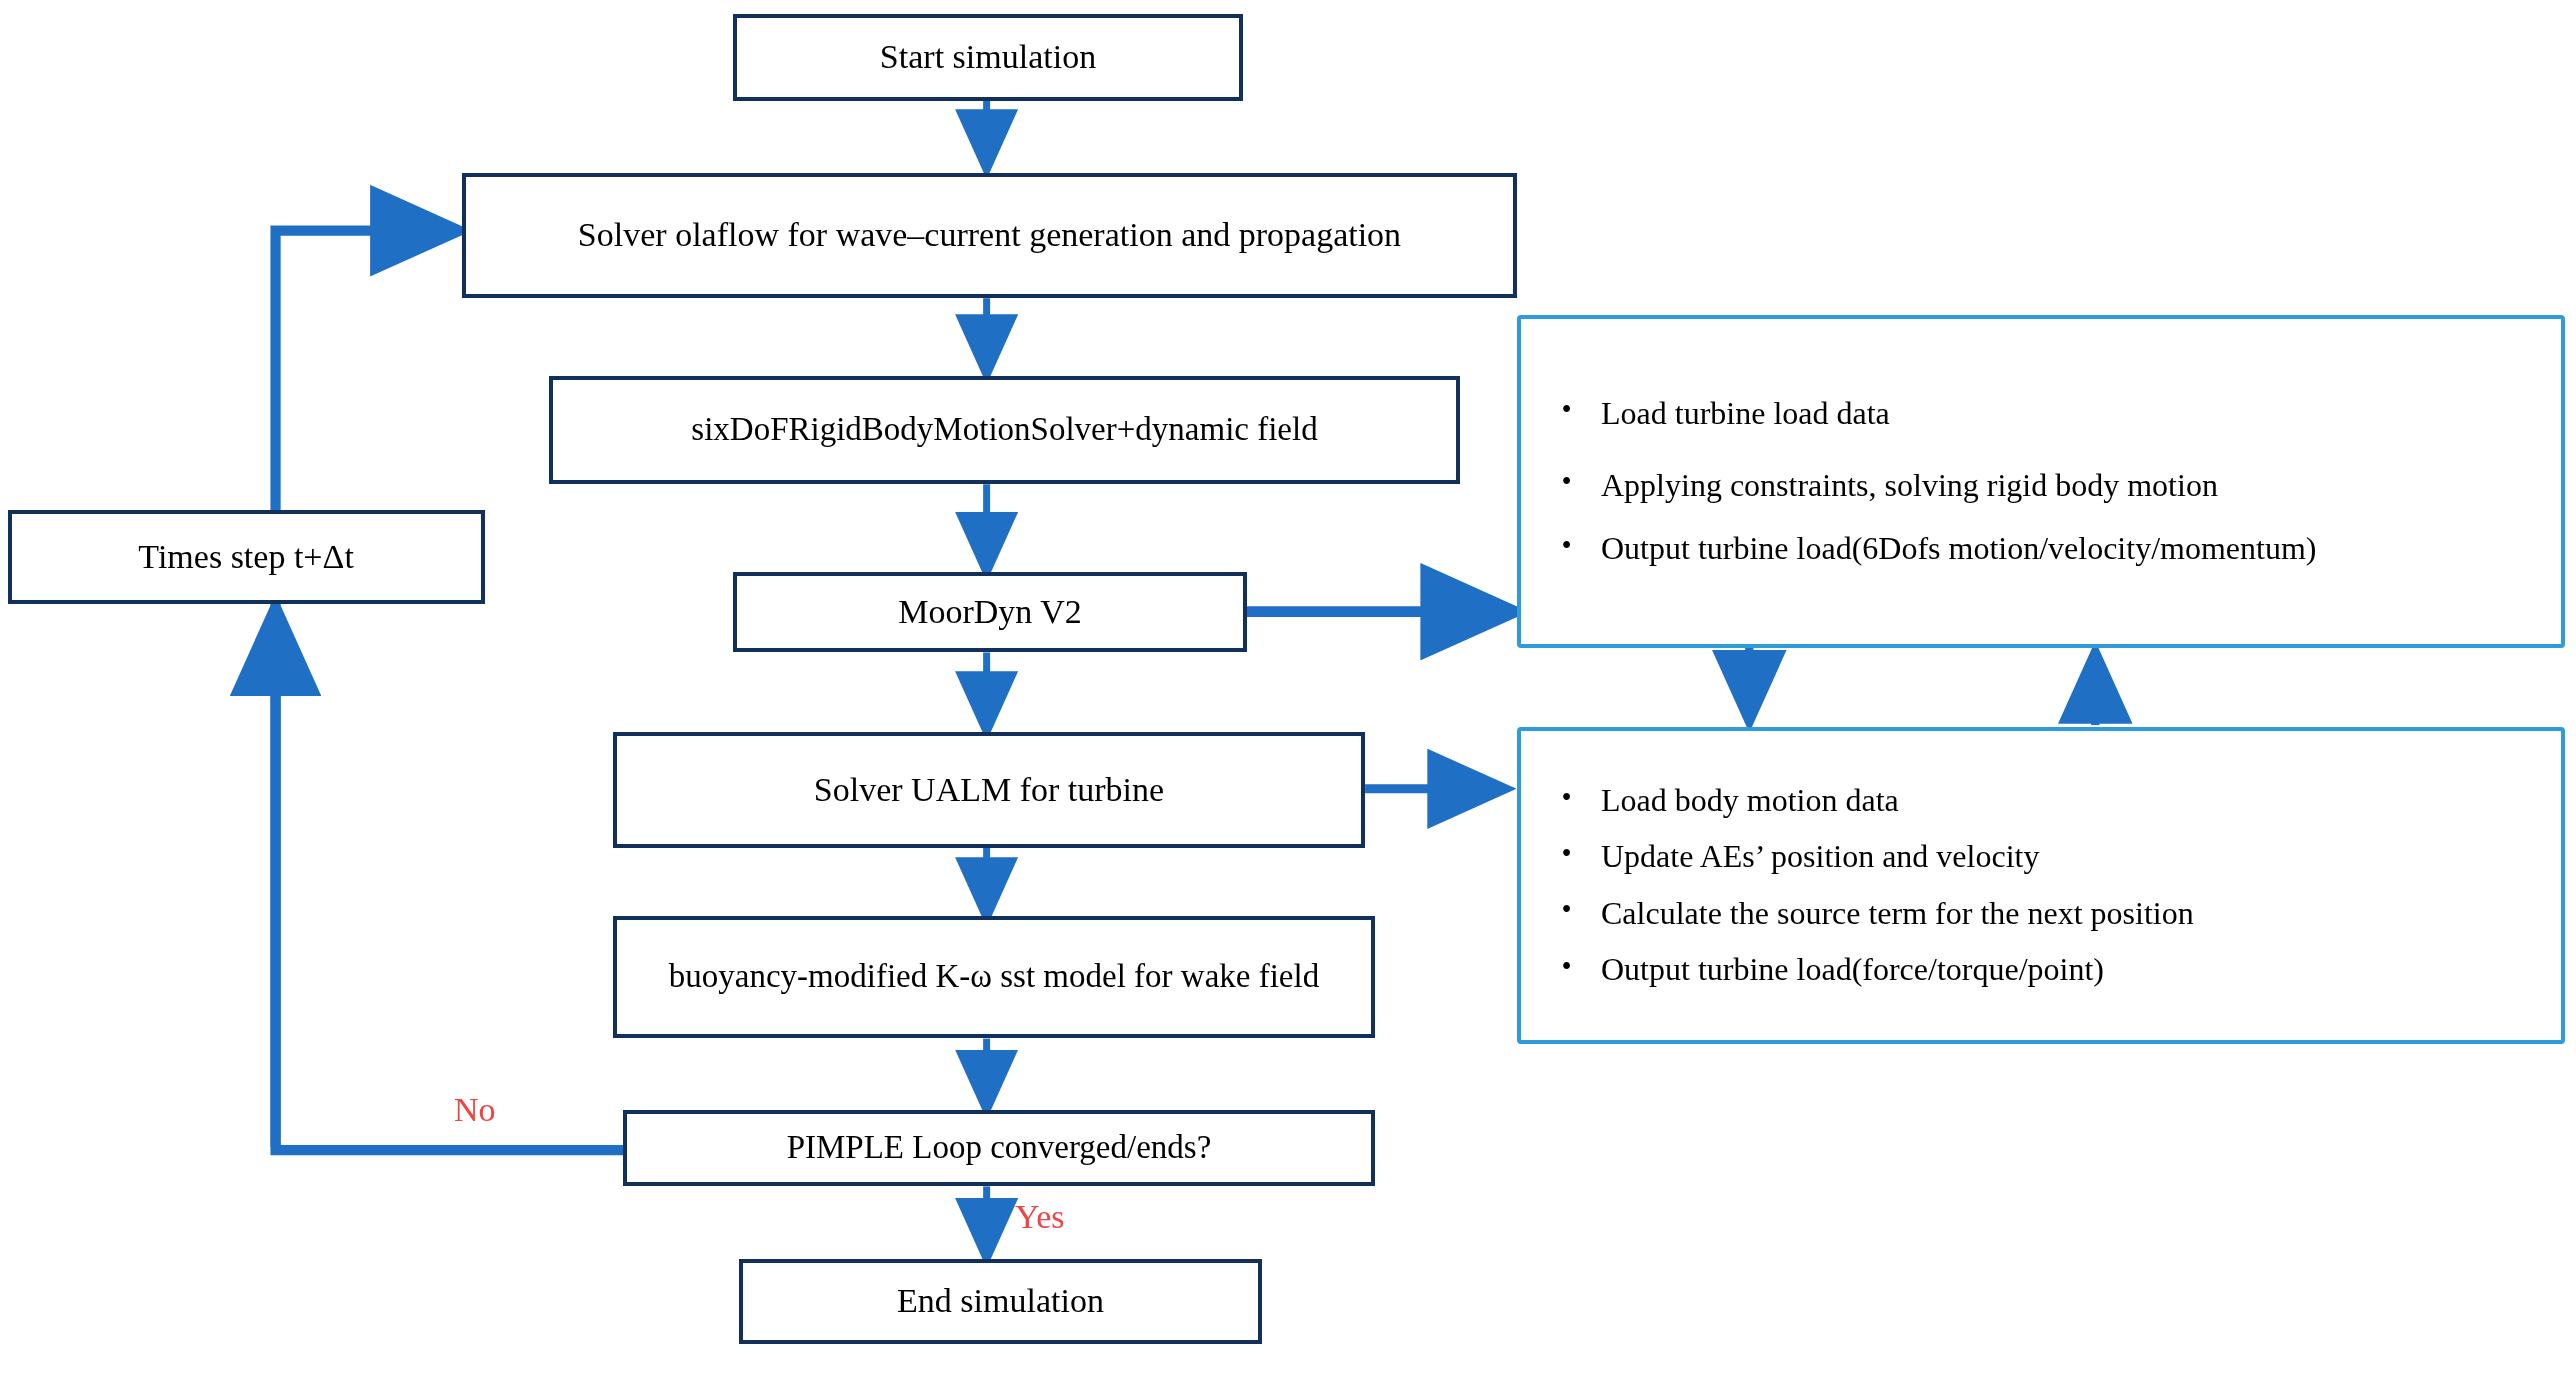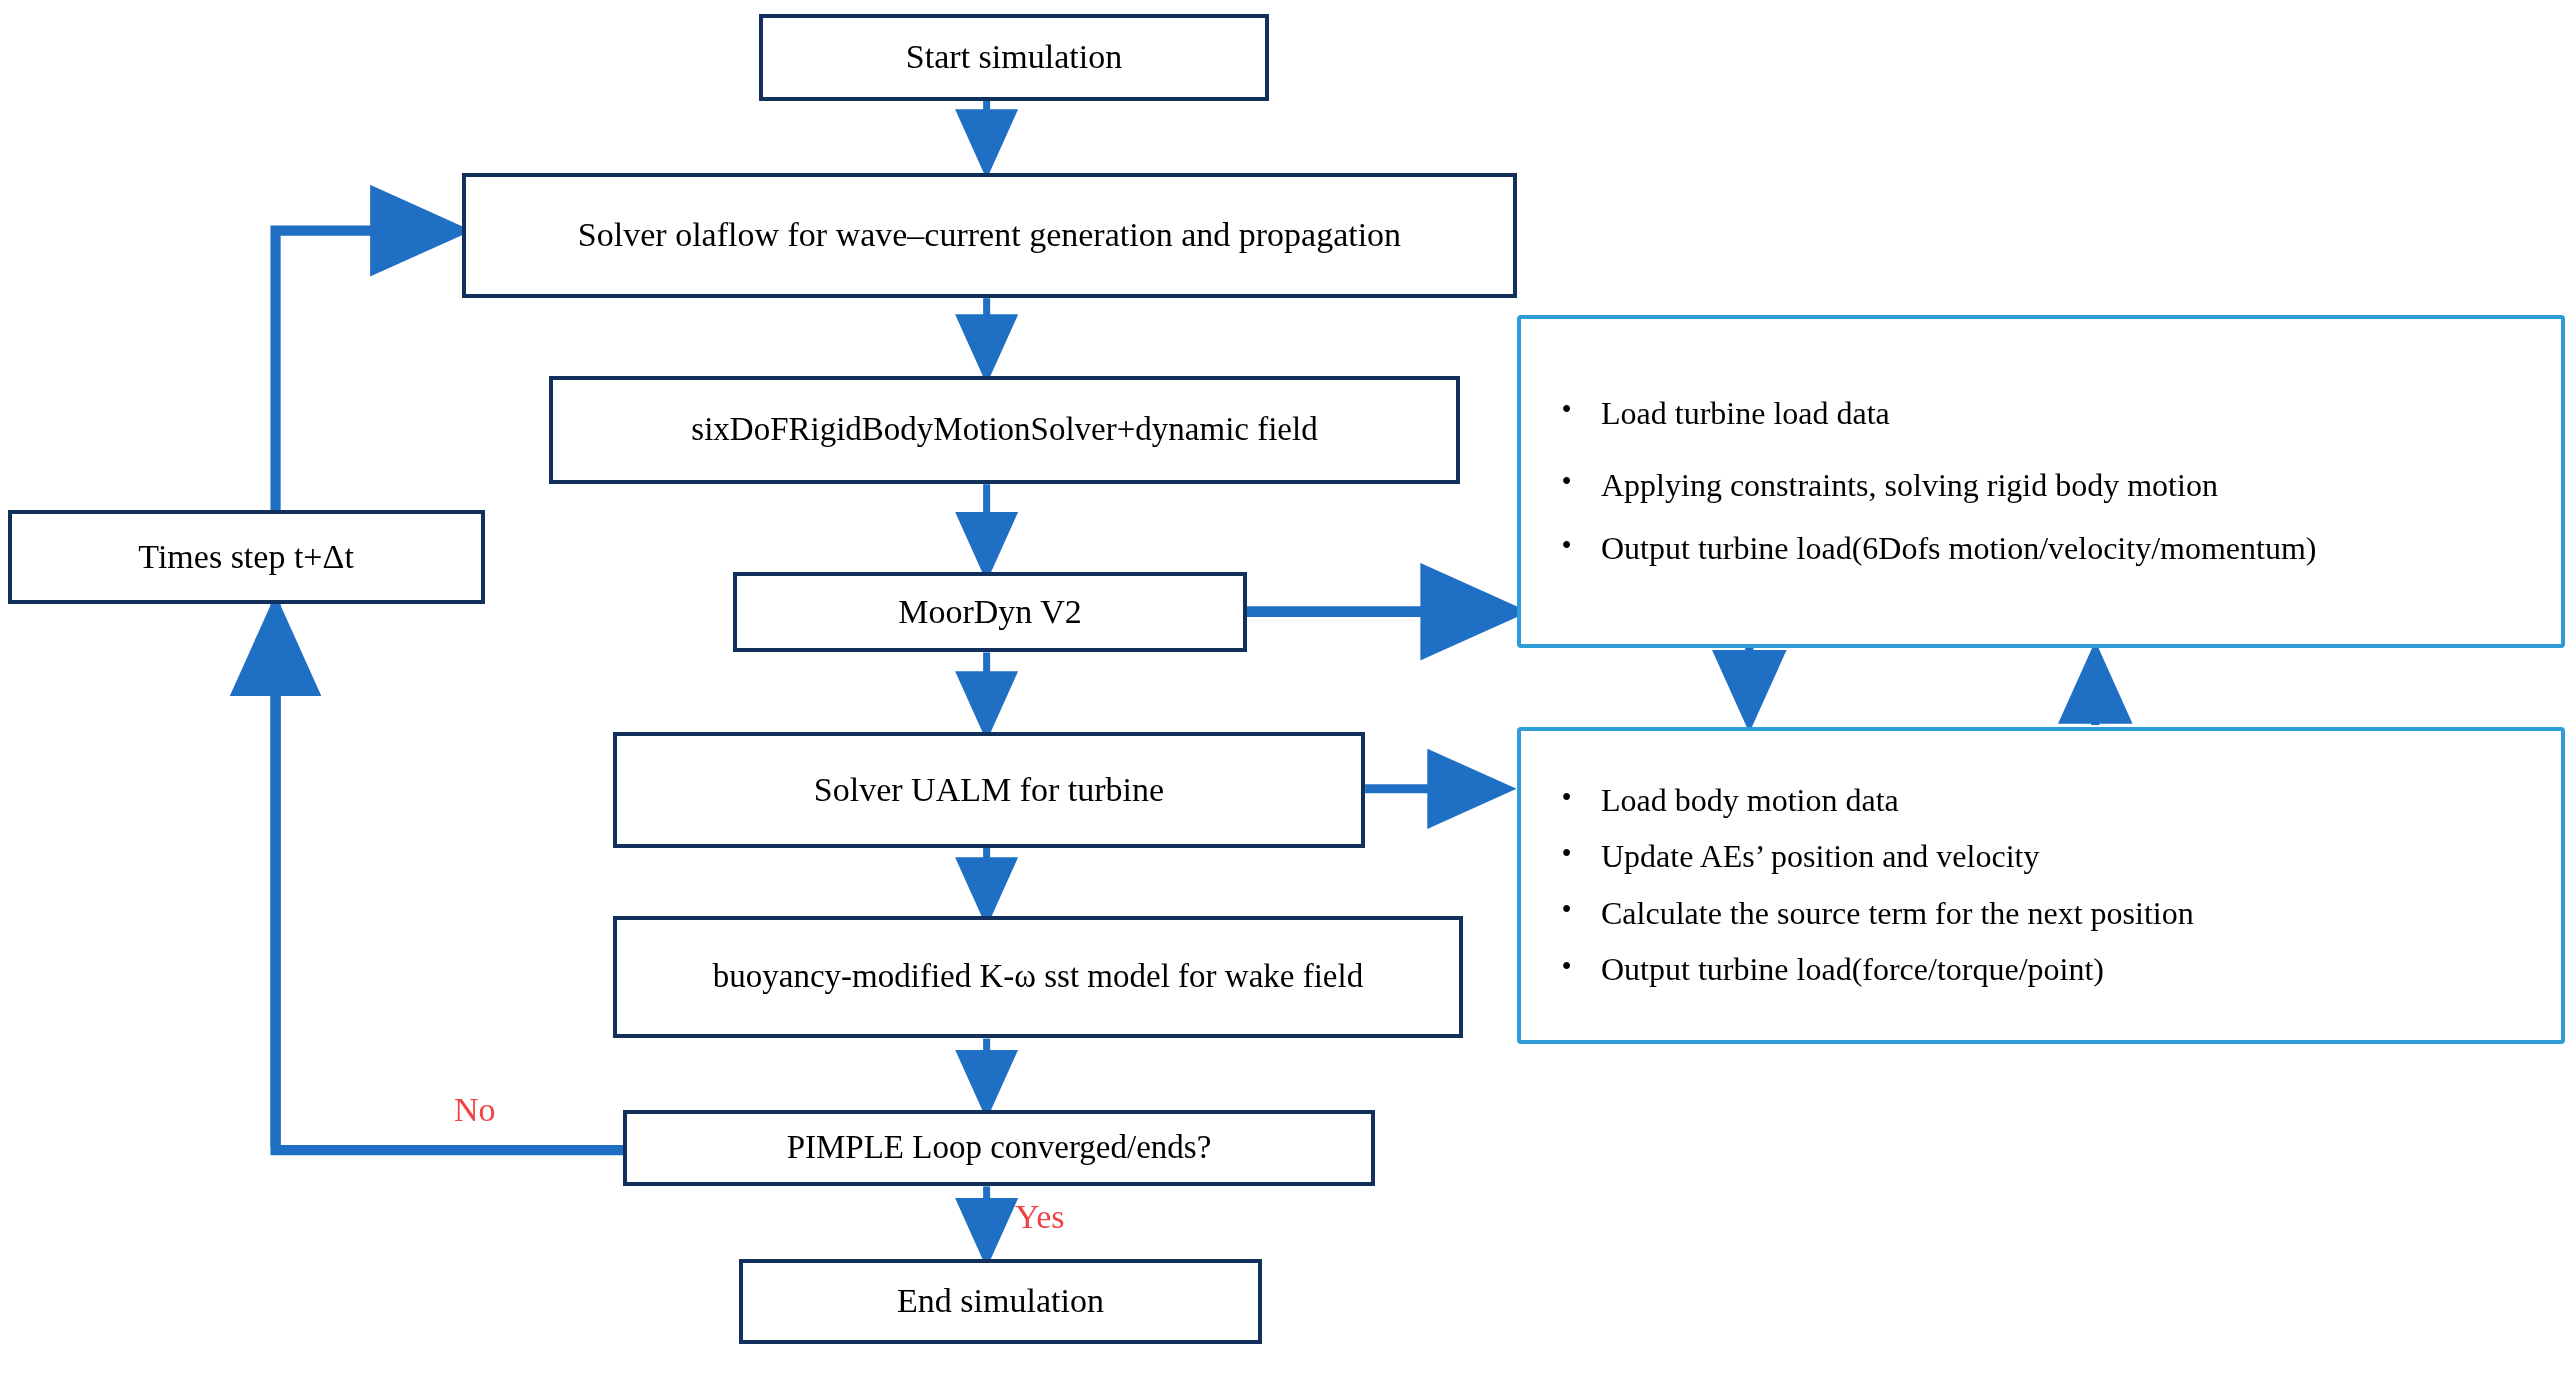--- a/index.html
+++ b/index.html
@@ -126,41 +126,41 @@
 
     <line x1="2745" y1="1017" x2="2745" y2="1132" stroke="#1f6fc4" stroke-width="13" marker-end="url(#arrowDark)"></line>
 
     <line x1="3288" y1="1138" x2="3288" y2="1024" stroke="#1f6fc4" stroke-width="13" marker-end="url(#arrowDark)"></line>
 
     <polyline points="985,1805 432,1805 432,362 718,362" fill="none" stroke="#1f6fc4" stroke-width="16" marker-end="url(#arrowDark)"></polyline>
 
     <line x1="432" y1="1800" x2="432" y2="955" stroke="#1f6fc4" stroke-width="16" marker-end="url(#arrowDark)"></line>
   </svg>
 
-  <div class="node fs-54" style="left:733px; top:14px; width:510px; height:87px;margin-left:26px;">
+  <div class="node fs-54" style="left:733px; top:14px; width:510px; height:87px;">
     <span class="label">Start simulation</span>
   </div>
 
   <div class="node fs-54" style="left:462px; top:173px; width:1055px; height:125px;">
     <span class="label">Solver olaflow for wave–current generation and propagation</span>
   </div>
 
   <div class="node fs-52" style="left:549px; top:376px; width:911px; height:108px;">
     <span class="label">sixDoFRigidBodyMotionSolver+dynamic field</span>
   </div>
 
   <div class="node fs-54" style="left:733px; top:572px; width:514px; height:80px;">
     <span class="label">MoorDyn V2</span>
   </div>
 
   <div class="node fs-54" style="left:613px; top:732px; width:752px; height:116px;">
     <span class="label">Solver UALM for turbine</span>
   </div>
 
-  <div class="node fs-52" style="left:613px; top:916px; width:850px; height:122px;">
+  <div class="node fs-52" style="left:613px; top:916px; width:762px; height:122px;">
     <span class="label">buoyancy-modified K-ω sst model for wake field</span>
   </div>
 
   <div class="node fs-52" style="left:623px; top:1110px; width:752px; height:76px;">
     <span class="label">PIMPLE Loop converged/ends?</span>
   </div>
 
   <div class="node fs-54" style="left:739px; top:1259px; width:523px; height:85px;">
     <span class="label">End simulation</span>
   </div>

